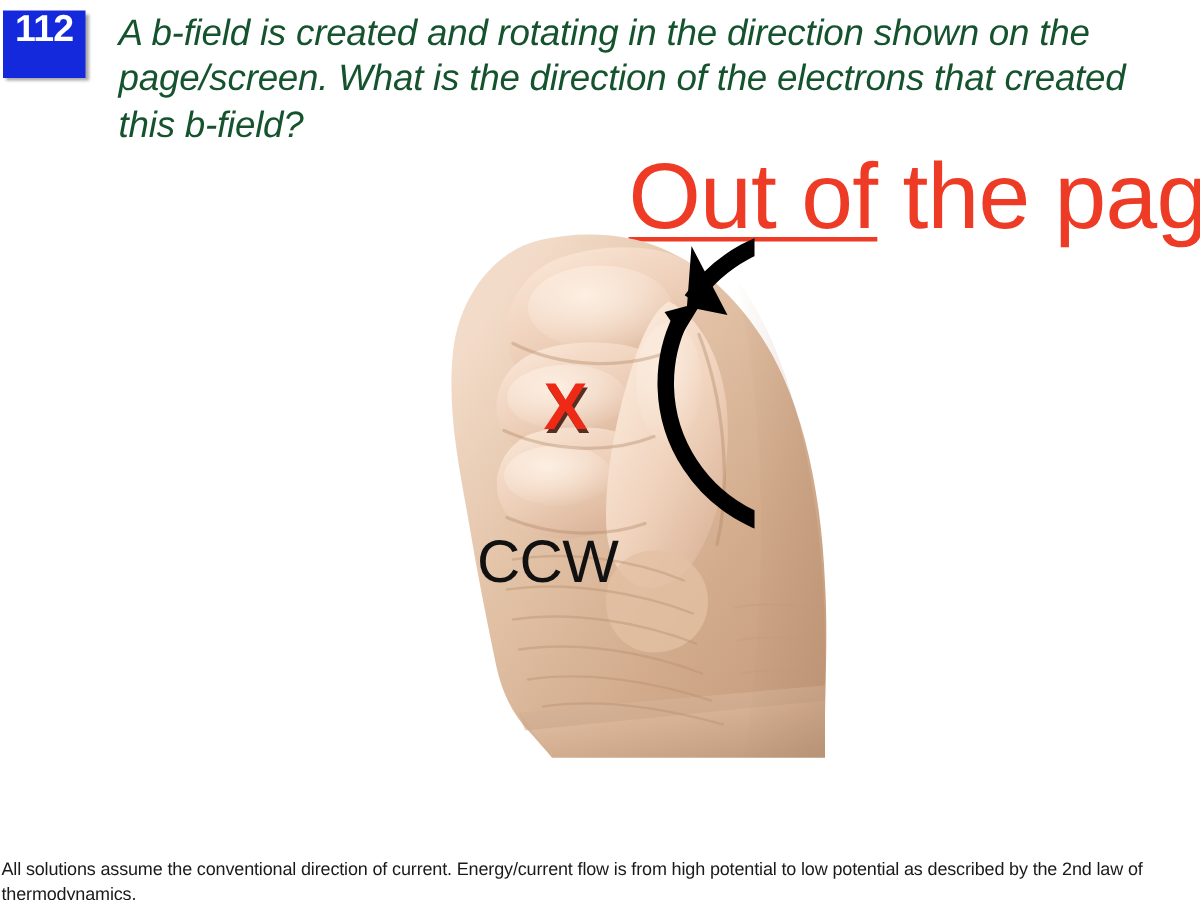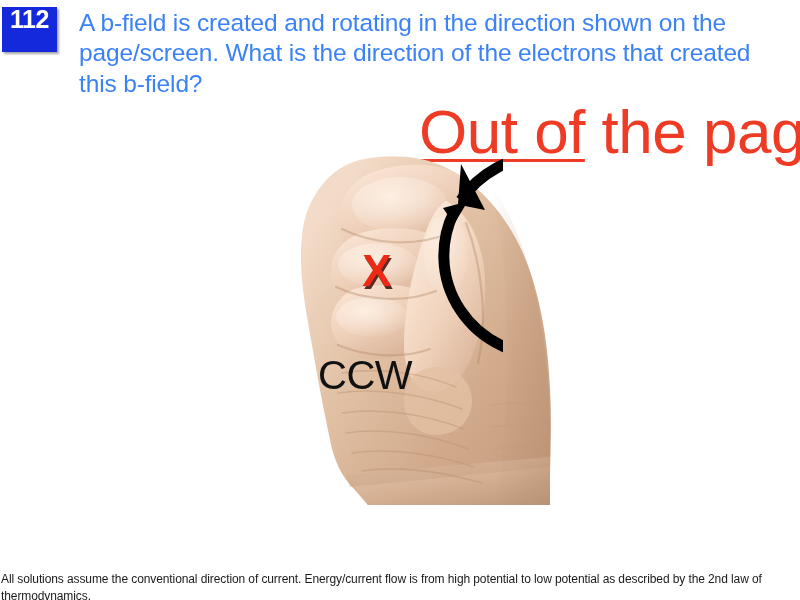--- a/index.html
+++ b/index.html
@@ -36,25 +36,26 @@
     letter-spacing: -0.5px;
     line-height: 1;
   }
 
   
   #question-text {
     position: absolute;
     left: 79px;
     top: 8px;
     width: 690px;
-    color: #3b82f6;
+    color: #14532d;
     font-size: 24.5px;
     line-height: 1.24;
     letter-spacing: -0.15px;
     white-space: pre-line;
+    font-style: italic;
   }
 
   
   #answer-callout {
     position: absolute;
     left: 419px;
     top: 99px;
     color: #ee3b26;
     font-size: 62px;
     line-height: 1.05;

